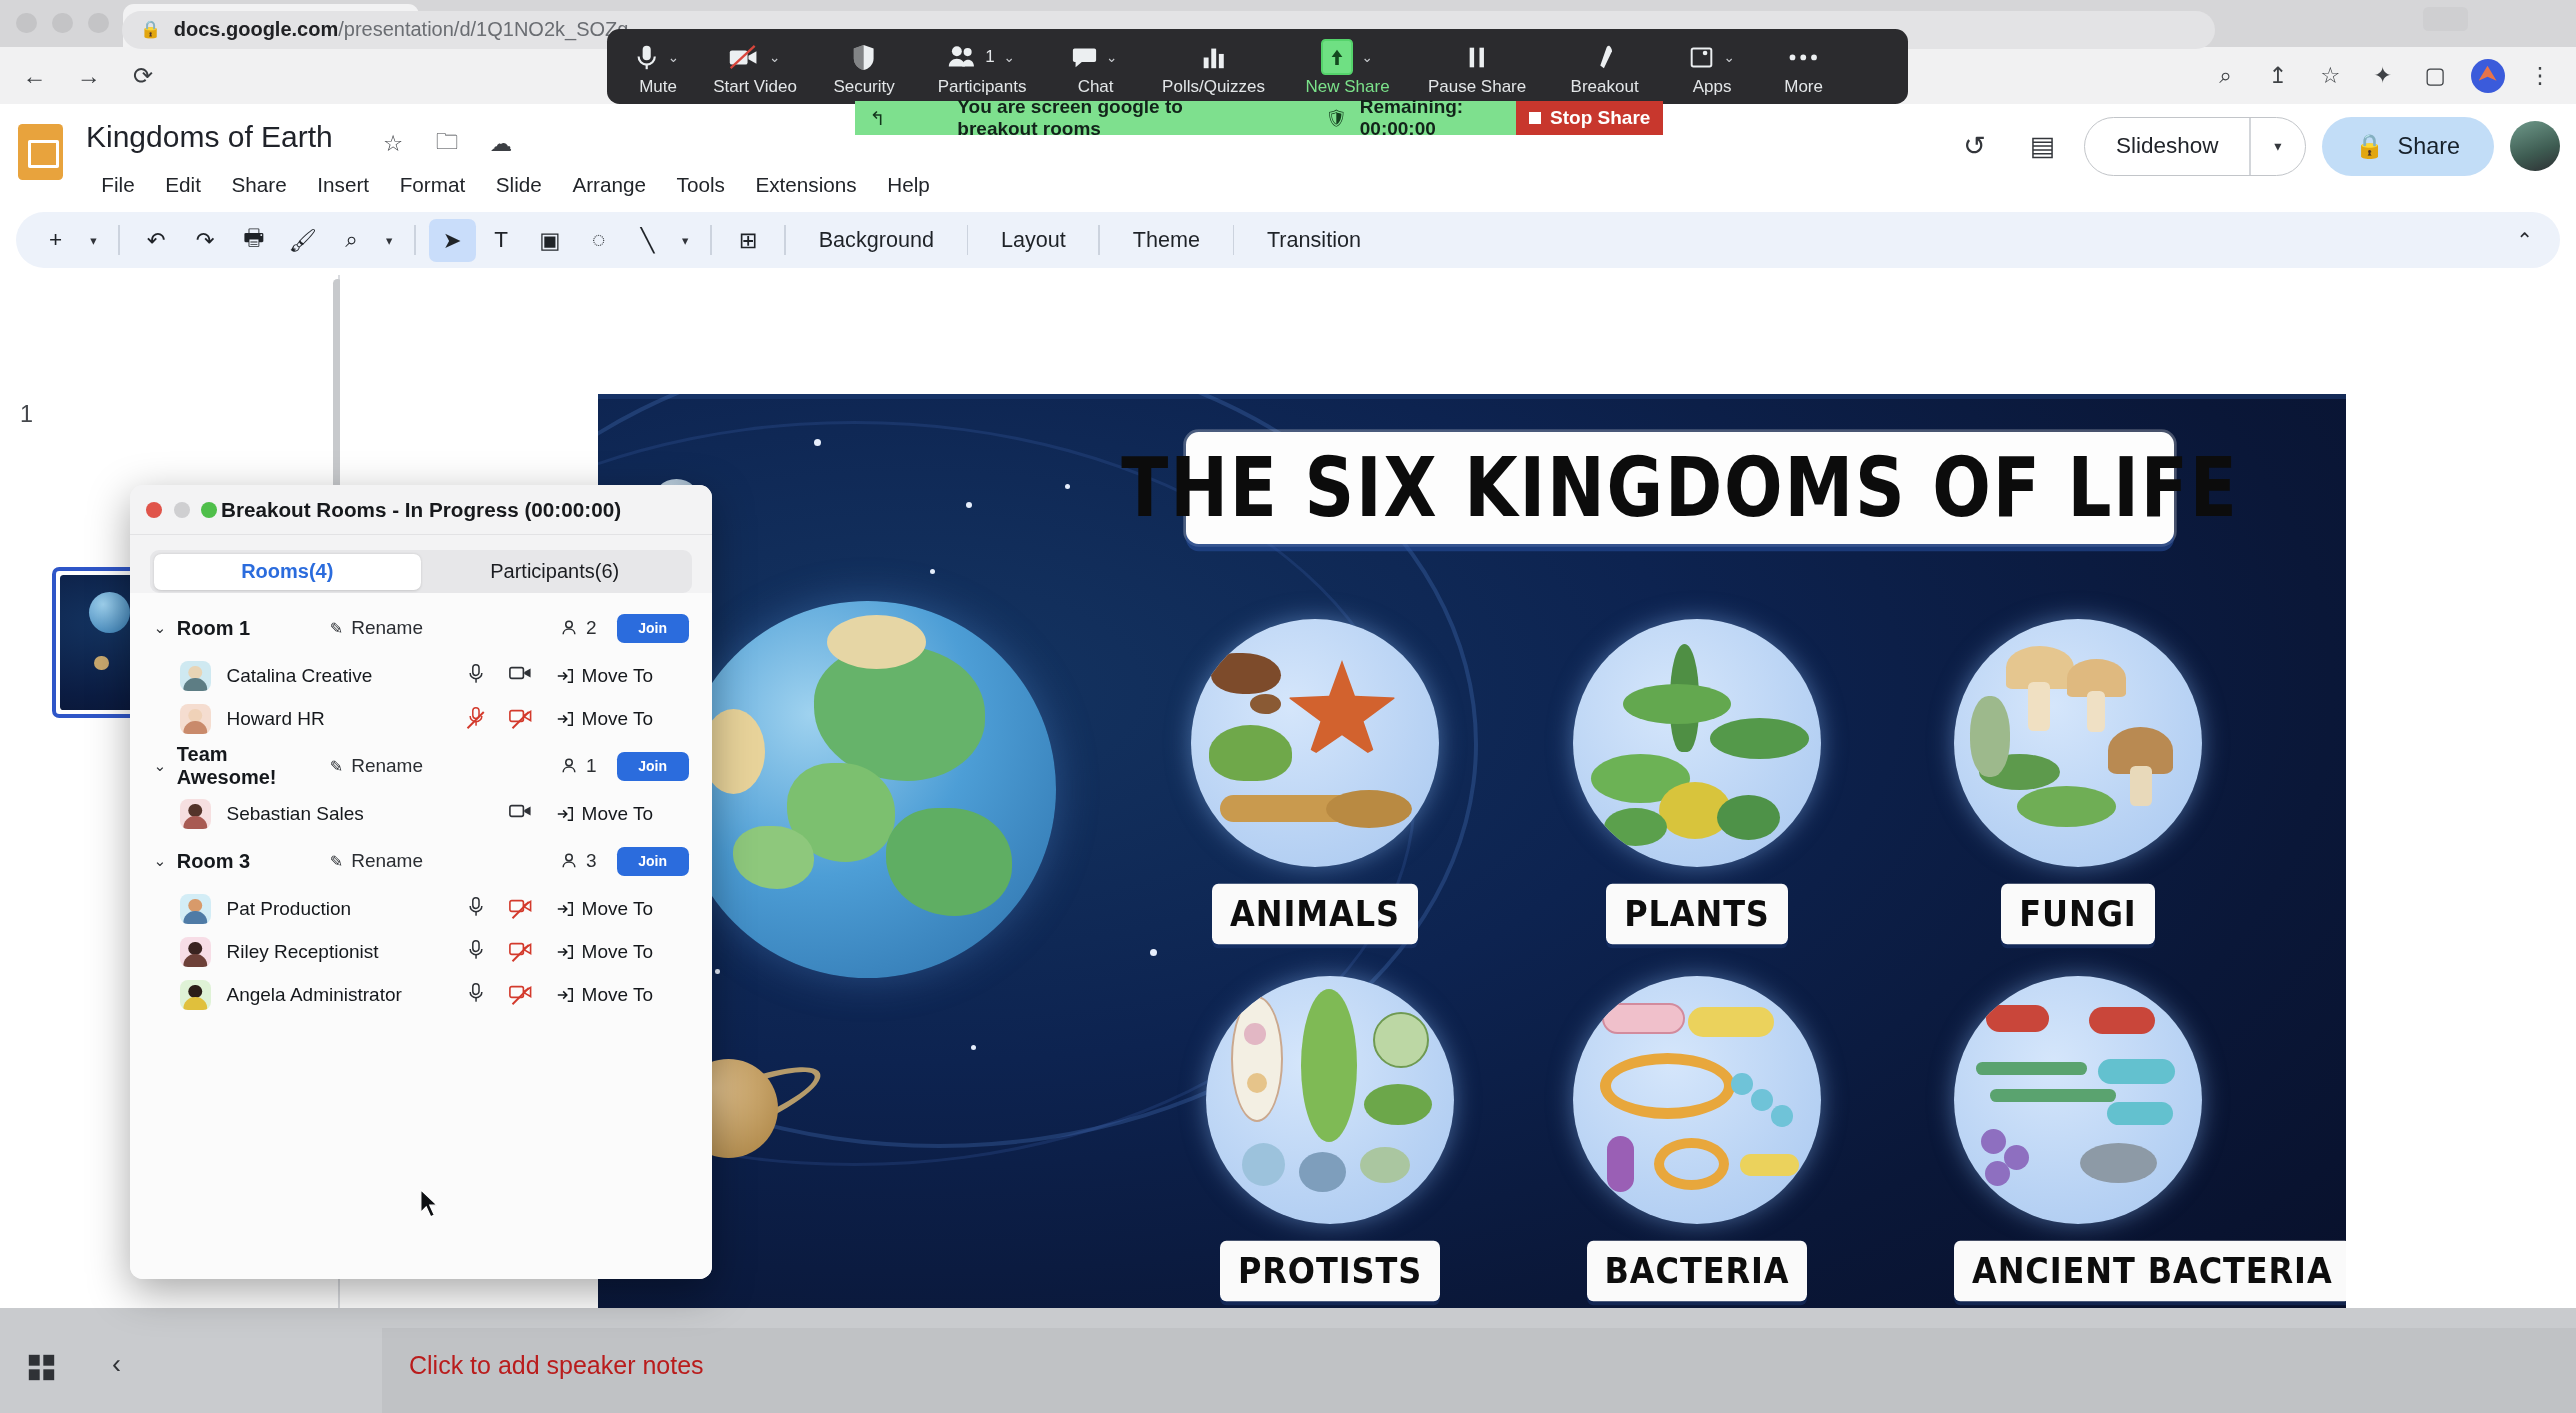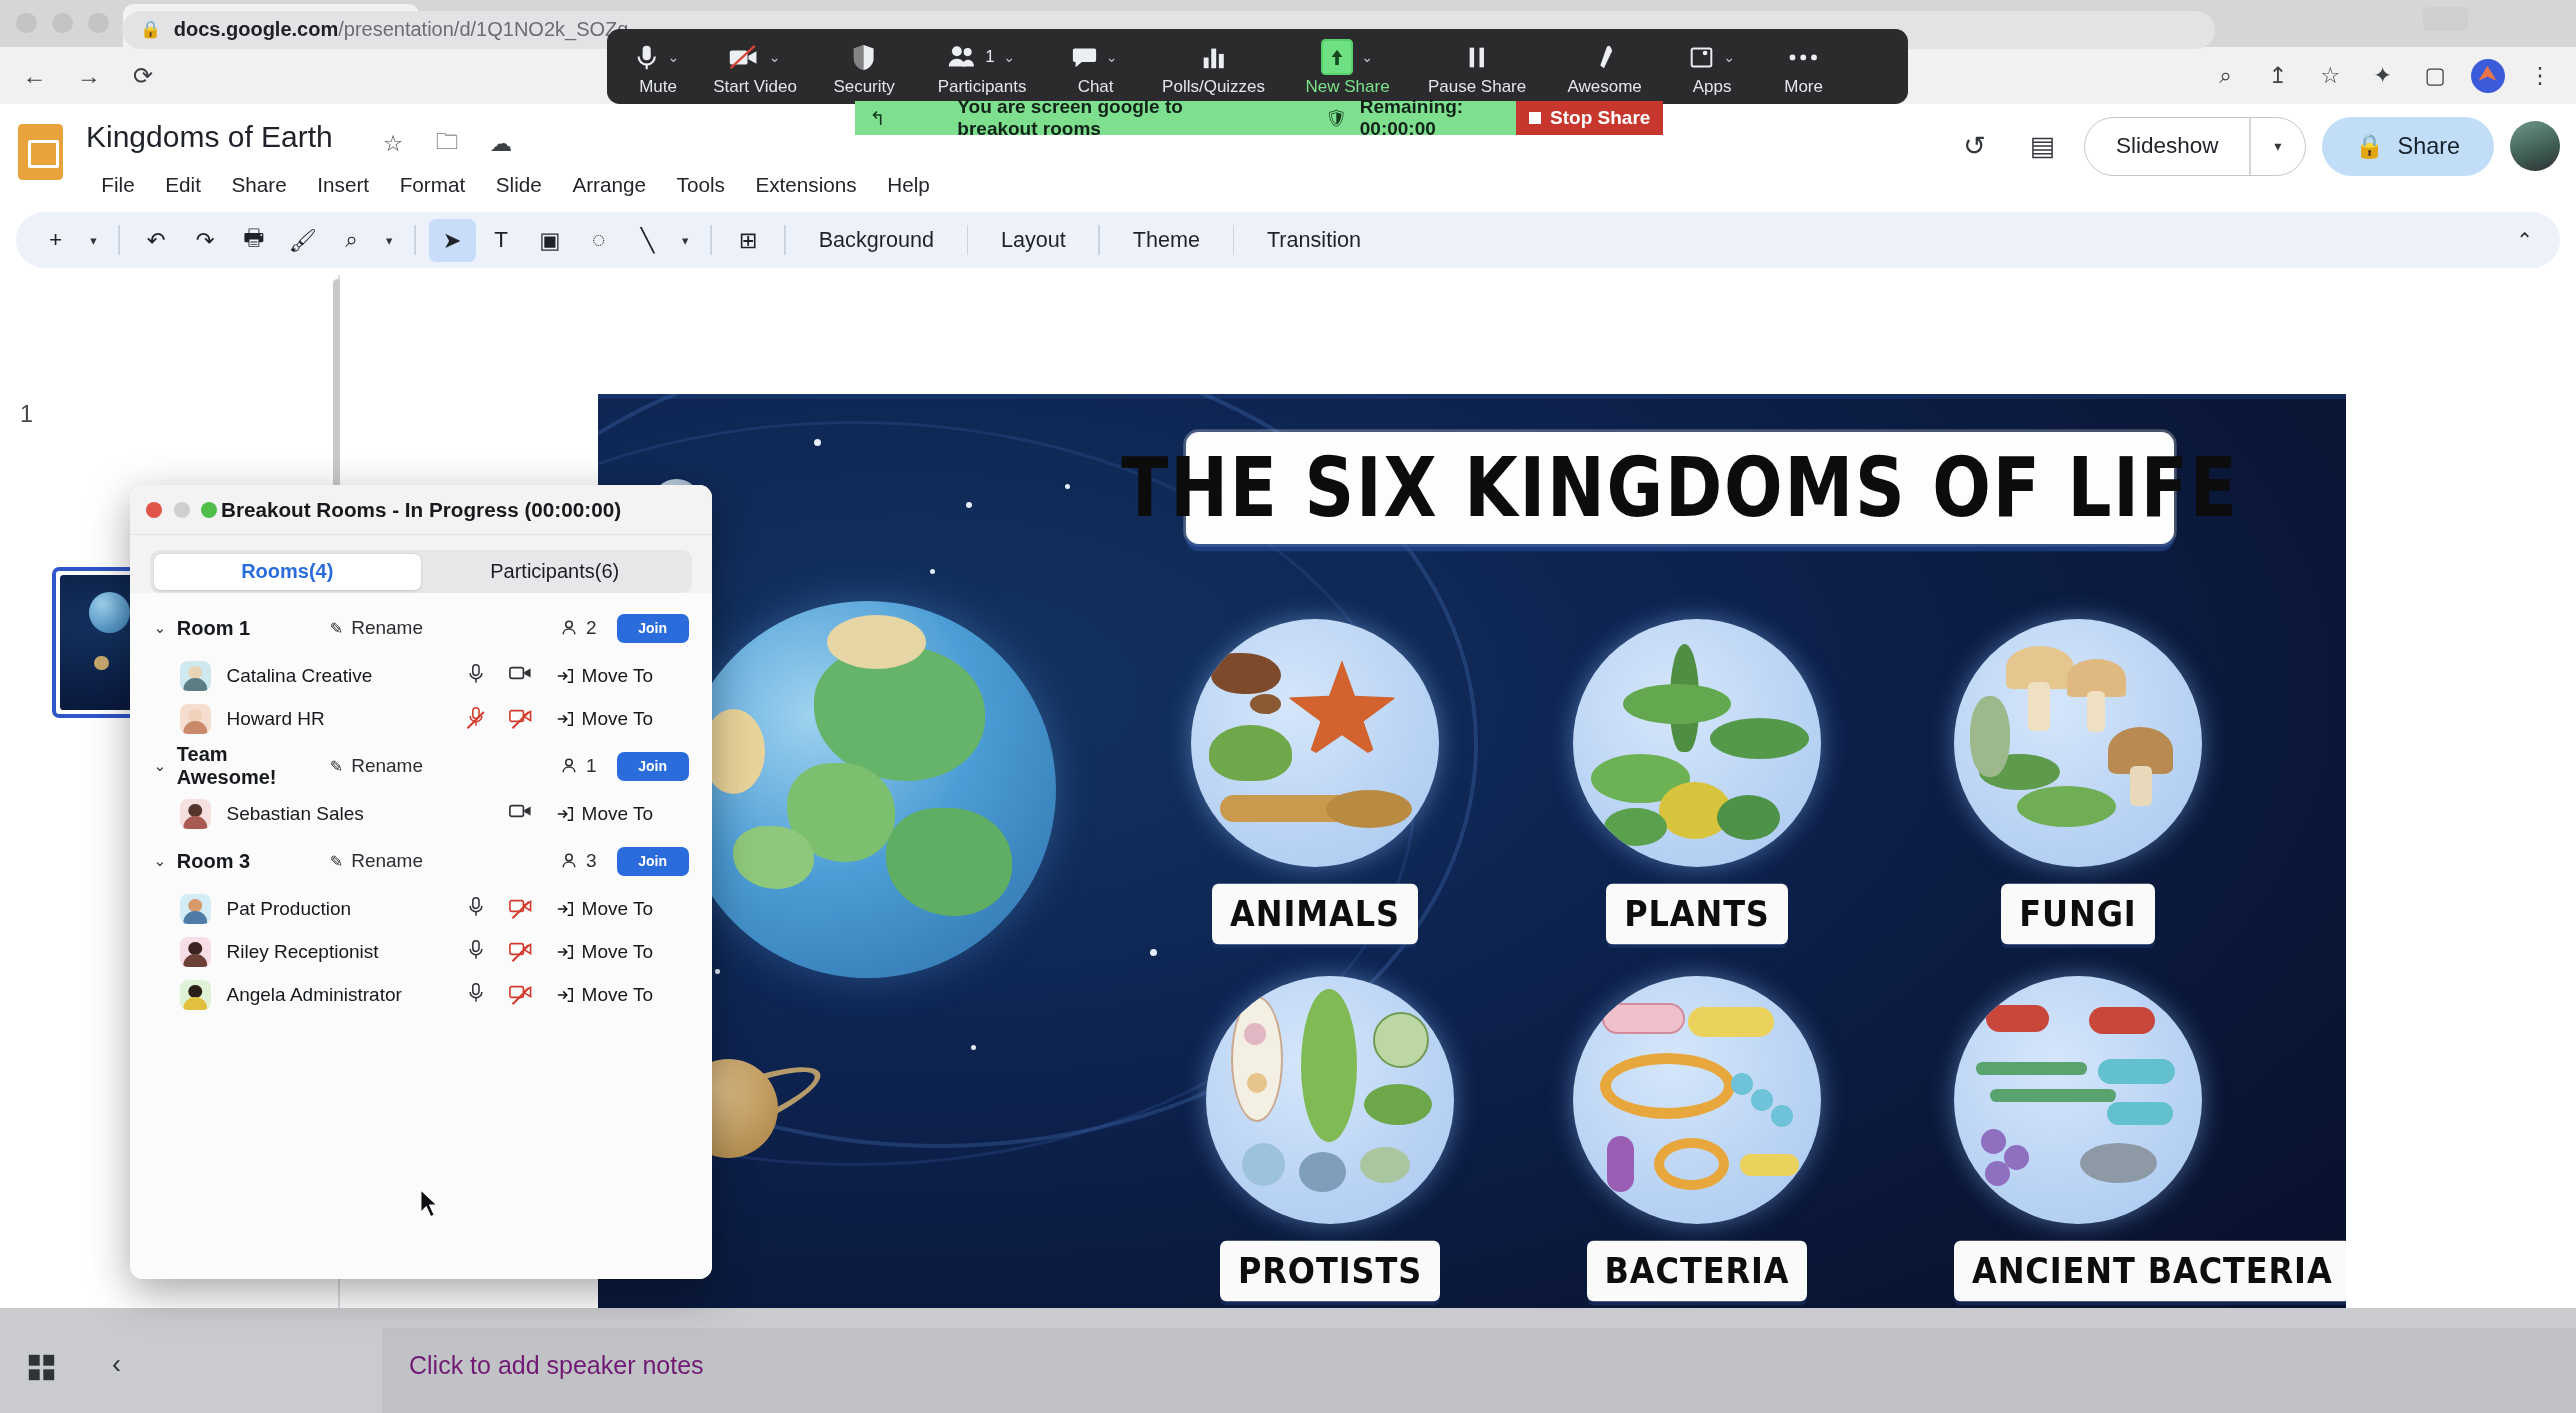--- a/index.html
+++ b/index.html
@@ -160,21 +160,21 @@
   .org { position: absolute; border-radius: 50%; }
 
   .canvas-handle { position: absolute; left: 1352px; top: 1121px; width: 77px; height: 6.3px;
                    background: #9aa0a6; border-radius: 3.6px; }
 
   
   .notes-bar { position: absolute; left: 0; bottom: 0; width: 2576px; height: 106px;
                background: #c9cbce; }
   .notes-box { position: absolute; left: 382px; top: 20px; width: 2194px; height: 86px;
                background: #c0c2c5; }
-  .notes-text { position: absolute; left: 409px; top: 43px; font-size: 25px; color: #701a75; }
+  .notes-text { position: absolute; left: 409px; top: 43px; font-size: 25px; color: #b91c1c; }
   .grid-ic { position: absolute; left: 27px; top: 45px; }
   .chev-ic { position: absolute; left: 112px; top: 41px; font-size: 27px; color: #2f3236; }
 
   
   .zoom-toolbar {
     position: absolute; left: 607px; top: 29px; width: 1301px; height: 75px;
     background: #2b2b2e; border-radius: 12.6px; display: flex; align-items: center;
     padding: 0 12.6px; z-index: 40;
   }
   .zt-item { display: flex; flex-direction: column; align-items: center; justify-content: center;
@@ -633,21 +633,21 @@
     </div>
 
     <div class="zt-item" style="min-width:120px">
       <div class="zt-row">
         <span class="zt-glyph">
           <svg width="21.6" height="27" viewBox="0 0 24 30">
               <path d="M17 2c2 2 3 4 3 6l-9 19-4-3 7-20c.6-1.3 1.6-2.6 3-2z" fill="#eceff1"></path>
             </svg>
         </span>
       </div>
-      <div class="zt-label">Awesome</div>
+      <div class="zt-label">Breakout</div>
     </div>
 
     <div class="zt-item" style="min-width:95px">
       <div class="zt-row">
         <span class="zt-glyph">
           <svg width="27" height="25" viewBox="0 0 30 28">
               <path d="M6 4h18a2 2 0 0 1 2 2v16a2 2 0 0 1-2 2H6a2 2 0 0 1-2-2V6a2 2 0 0 1 2-2z" fill="none" stroke="#eceff1" stroke-width="2.2"></path>
               <circle cx="19" cy="9" r="2.6" fill="#eceff1"></circle>
             </svg>
         </span>

